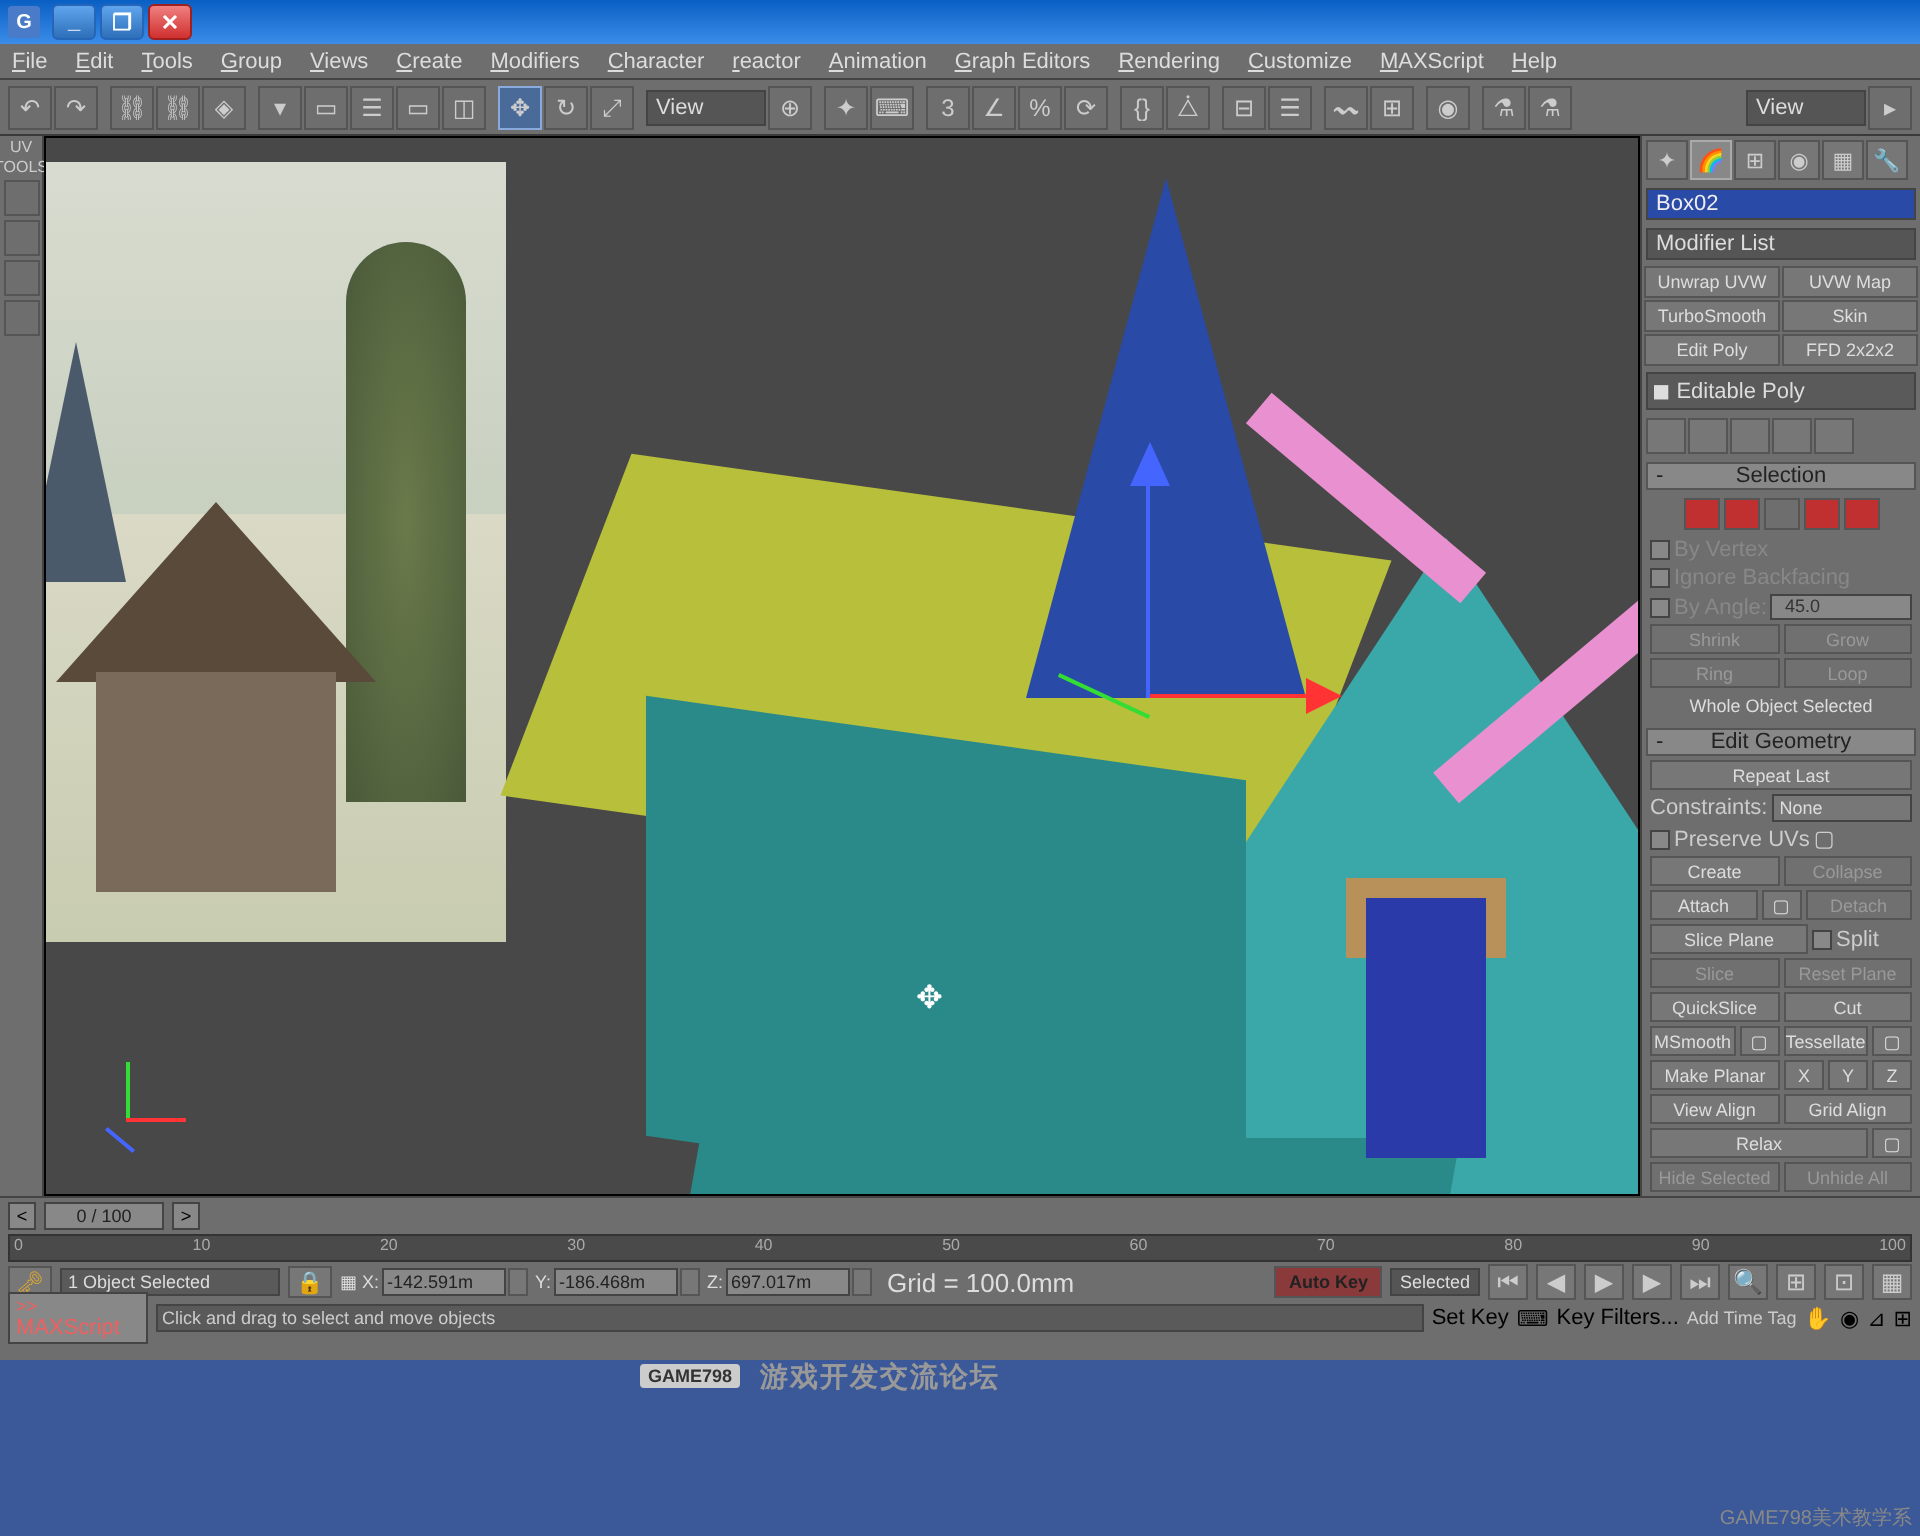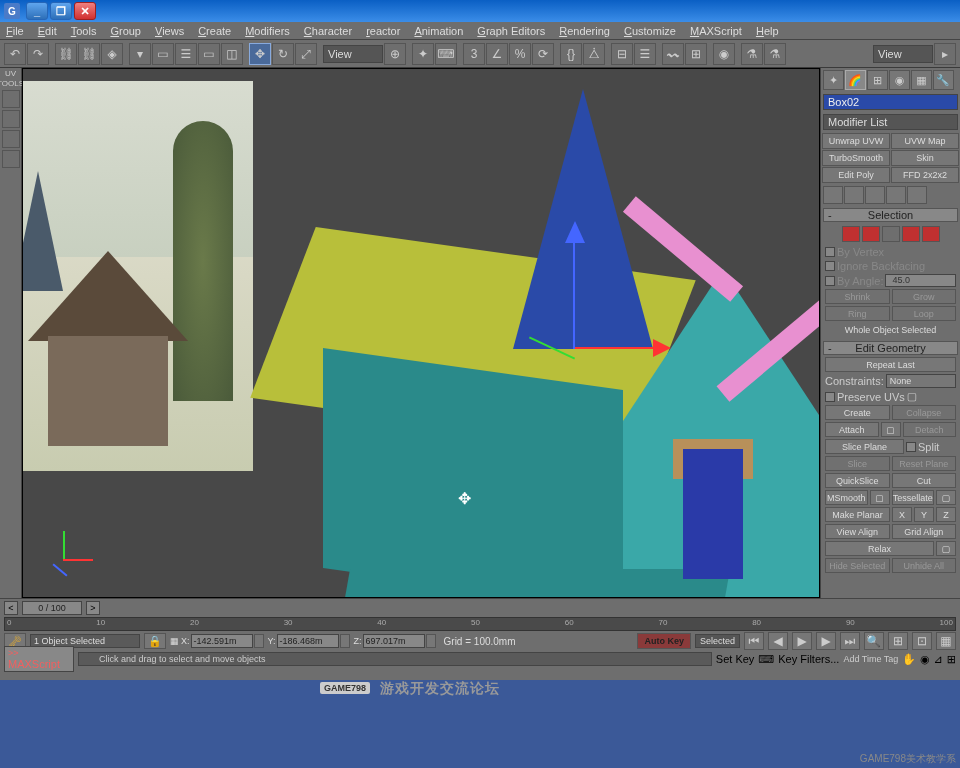--- a/index.html
+++ b/index.html
@@ -87,28 +87,28 @@
 .track { height: 14px; background: #4a4a4a; margin: 0 4px; border: 1px solid #333; position: relative; }
 .track .ticks { position: absolute; inset: 0; display: flex; justify-content: space-between; padding: 0 2px; }
 .track .tick { color: #aaa; font-size: 8px; }
 .statusrow { display: flex; align-items: center; height: 20px; padding: 2px 4px; gap: 4px; }
 .statusrow .lock { width: 22px; height: 16px; background: #777; border: 1px solid #555; color: #dda833; display: flex; align-items: center; justify-content: center; font-size: 11px; cursor: pointer; }
 .statusrow .sel { width: 110px; height: 14px; background: #5a5a5a; border: 1px solid #444; color: #ddd; font-size: 9px; padding: 1px 3px; display: flex; align-items: center; }
 .statusrow .coord { display: flex; align-items: center; gap: 1px; }
 .statusrow .coord .l { color: #ddd; font-size: 9px; }
 .statusrow .coord .v { width: 62px; height: 14px; background: #888; border: 1px solid #444; color: #222; font-size: 9px; padding: 0 2px; display: flex; align-items: center; }
 .statusrow .coord .sp { width: 10px; height: 14px; background: #777; border: 1px solid #555; cursor: pointer; }
-.statusrow .grid { color: #ddd; font-size: 10px; padding: 0 4px; }
+.statusrow .grid { color: #ddd; font-size: 13px; padding: 0 4px; }
 .statusrow .ab { height: 16px; padding: 0 6px; background: #777; border: 1px solid #555; color: #ddd; font-size: 9px; display: flex; align-items: center; cursor: pointer; }
 .statusrow .ab.red { background: #8a3a3a; color: #222; font-weight: bold; }
 .statusrow .pbtn { width: 20px; height: 18px; background: #777; border: 1px solid #555; cursor: pointer; display: flex; align-items: center; justify-content: center; color: #ccc; font-size: 12px; }
 .statusrow .dd { height: 14px; background: #555; border: 1px solid #444; color: #ddd; font-size: 9px; padding: 0 4px; display: flex; align-items: center; }
 .msrow { display: flex; align-items: center; height: 16px; padding: 0 4px; gap: 4px; }
 .msrow .ms { width: 70px; color: #f06060; font-size: 9px; background: #888; padding: 1px 3px; border: 1px solid #444; }
-.msrow .hint { flex: 1; color: #ccc; font-size: 9px; background: #5a5a5a; padding: 1px 20px; border: 1px solid #444; }
+.msrow .hint { flex: 1; color: #ccc; font-size: 9px; background: #5a5a5a; padding: 1px 2px; border: 1px solid #444; }
 .msrow .tag { color: #ccc; font-size: 9px; }
 .watermark { position: absolute; right: 4px; bottom: 2px; color: #888; font-size: 10px; }
 .watermark2 { position: absolute; left: 380px; bottom: 70px; color: #999; font-size: 14px; font-weight: bold; letter-spacing: 1px; }
 .gamewm { position: absolute; left: 320px; bottom: 74px; background: #ccc; color: #333; font-size: 9px; font-weight: bold; padding: 1px 4px; border-radius: 2px; }
 </style>
 </head>
 <body>
 
 <div class="titlebar">
   <span class="icon">G</span>
@@ -242,20 +242,23 @@
     <div class="objname">Box02</div>
     <div class="modlist">Modifier List</div>
     <div class="modbtns">
       <div class="b">Unwrap UVW</div>
       <div class="b">UVW Map</div>
       <div class="b">TurboSmooth</div>
       <div class="b">Skin</div>
       <div class="b">Edit Poly</div>
       <div class="b">FFD 2x2x2</div>
     </div>
+    <div class="modstack">
+      <div>◼ <span>Editable Poly</span></div>
+    </div>
     <div class="stacktools">
       <div class="b"></div>
       <div class="b"></div>
       <div class="b"></div>
       <div class="b"></div>
       <div class="b"></div>
     </div>
 
     <div class="rollout">
       <div class="hdr">

